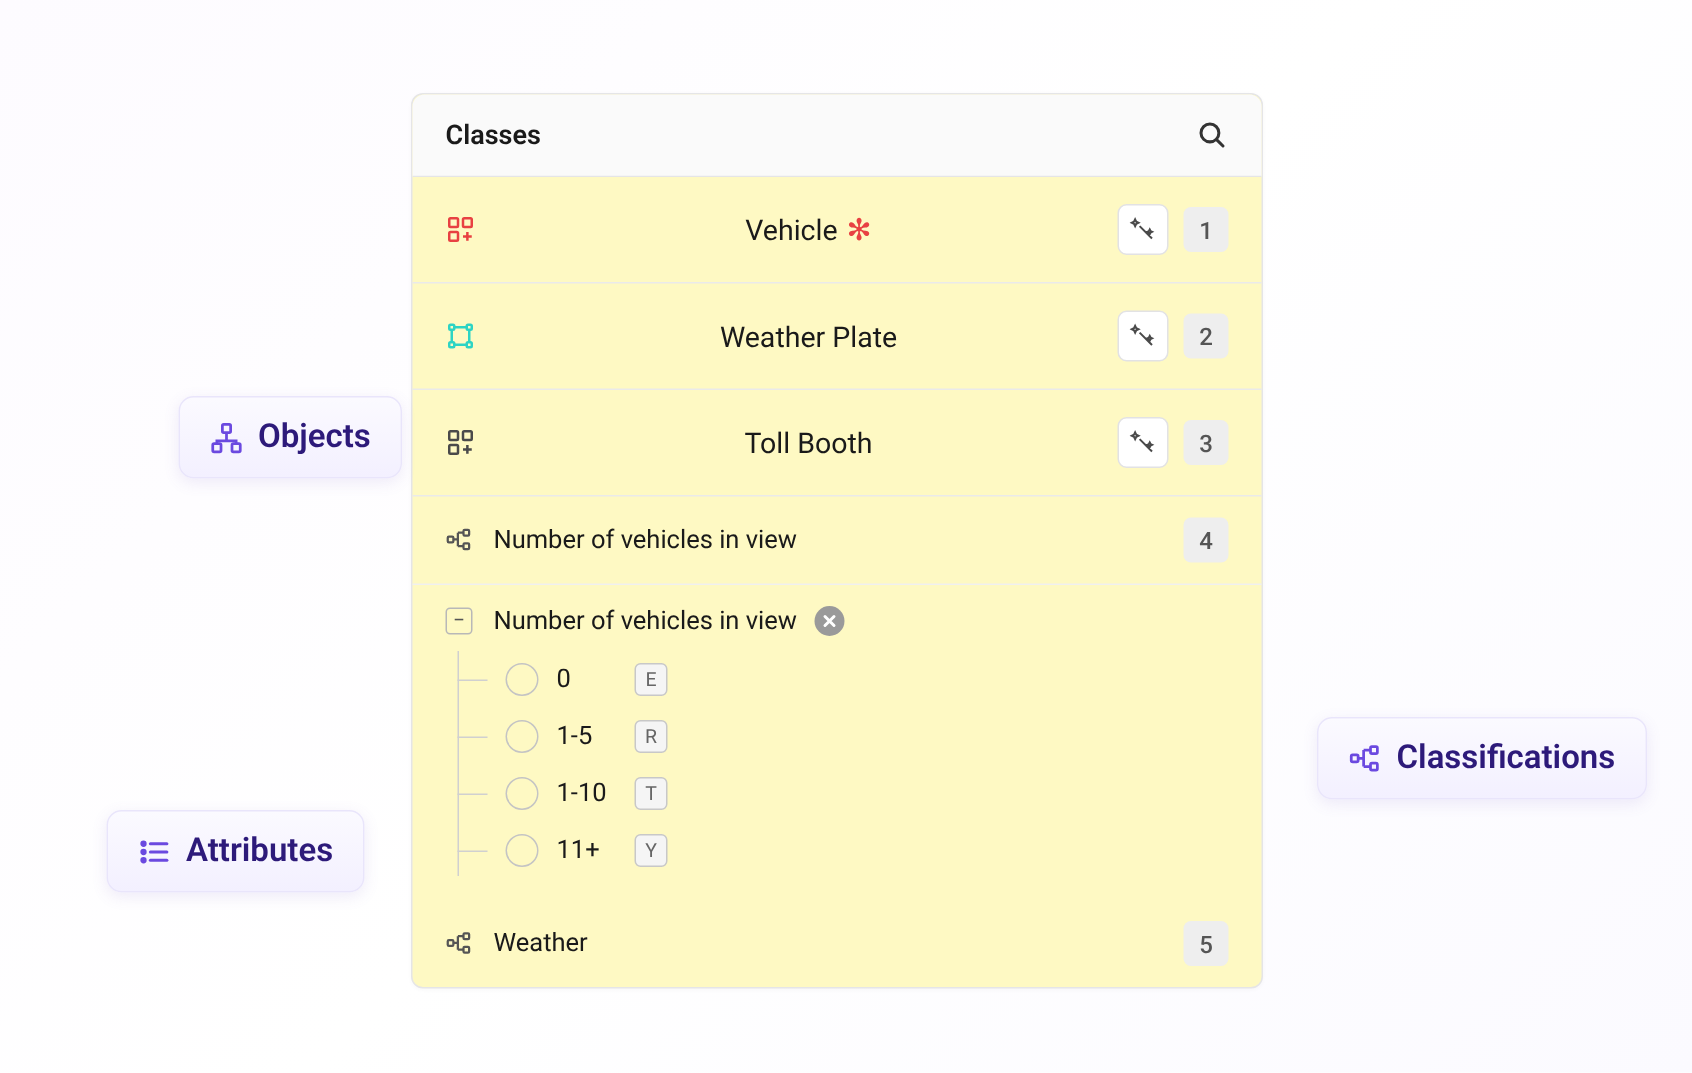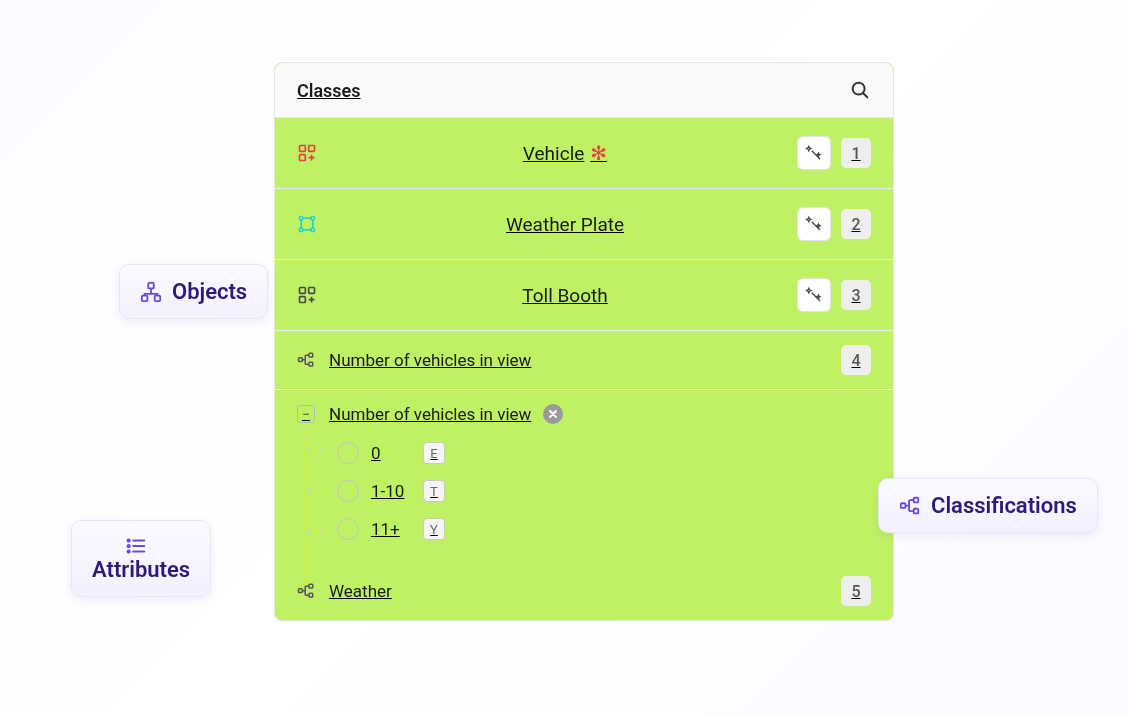--- a/index.html
+++ b/index.html
@@ -12,26 +12,25 @@
       width: 1128px;
       height: 715px;
       background: linear-gradient(135deg, #fdfbff 0%, #ffffff 50%, #fbfaff 100%);
       position: relative;
       overflow: hidden;
     }
     .panel {
       position: absolute;
       left: 274px;
       top: 62px;
-      width: 620px;
-      background: #bef264;
+      width: 568px;
+      background: #fef9c3;
       border: 1px solid #e5e5e7;
       border-radius: 8px;
       box-shadow: 0 1px 3px rgba(0,0,0,0.03);
-      text-decoration: underline;
     }
     .panel-header {
       display: flex;
       align-items: center;
       justify-content: space-between;
       padding: 16px 22px;
       border-bottom: 1px solid #e5e5e7;
       background: #fafafa;
       border-radius: 8px 8px 0 0;
     }
@@ -329,20 +328,26 @@
       <div class="tree-vline" style="height:150px"></div>
       <div class="tree-option">
         <div class="tree-hline"></div>
         <span class="radio-circle"></span>
         <span class="option-label">0</span>
         <span class="option-hotkey">E</span>
       </div>
       <div class="tree-option">
         <div class="tree-hline"></div>
         <span class="radio-circle"></span>
+        <span class="option-label">1-5</span>
+        <span class="option-hotkey">R</span>
+      </div>
+      <div class="tree-option">
+        <div class="tree-hline"></div>
+        <span class="radio-circle"></span>
         <span class="option-label">1-10</span>
         <span class="option-hotkey">T</span>
       </div>
       <div class="tree-option">
         <div class="tree-hline"></div>
         <span class="radio-circle"></span>
         <span class="option-label">11+</span>
         <span class="option-hotkey">Y</span>
       </div>
     </div>
@@ -368,21 +373,21 @@
     <svg viewBox="0 0 24 24" fill="none" stroke="currentColor" stroke-width="2">
       <rect x="9" y="2" width="6" height="6" rx="1"></rect>
         <rect x="2" y="16" width="6" height="6" rx="1"></rect>
       <rect x="16" y="16" width="6" height="6" rx="1"></rect>
         <path d="M12 8v4M5 16v-2h14v2M12 12v2"></path>
     </svg>
   </span>
   <span class="pill-label">Objects</span>
 </div>
 
-<div class="pill" style="left:42px; top:520px;flex-direction:column;">
+<div class="pill" style="left:42px; top:540px;">
   <span class="pill-icon">
     <svg viewBox="0 0 24 24" fill="none" stroke="currentColor" stroke-width="2.2" stroke-linecap="round">
       <circle cx="4" cy="6" r="1.2" fill="currentColor"></circle>
         <path d="M9 6h12"></path>
       <circle cx="4" cy="12" r="1.2" fill="currentColor"></circle>
         <path d="M9 12h12"></path>
       <circle cx="4" cy="18" r="1.2" fill="currentColor"></circle>
         <path d="M9 18h12"></path>
     </svg>
   </span>

